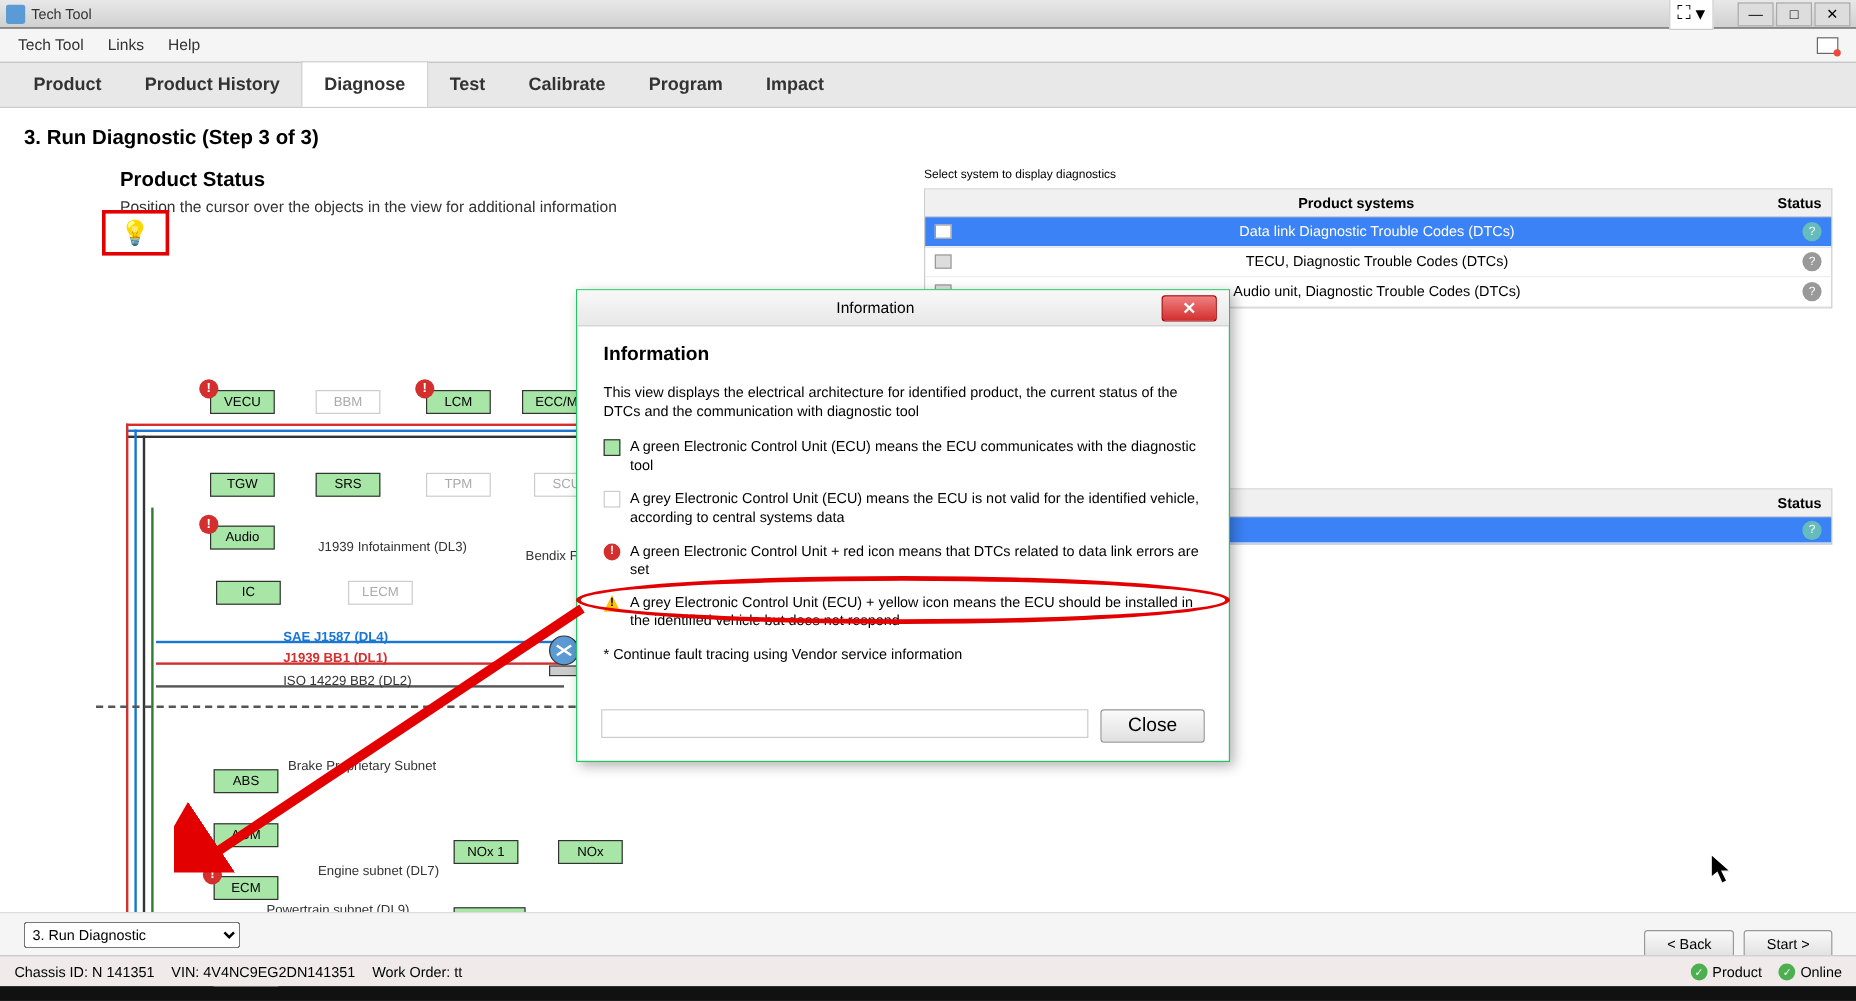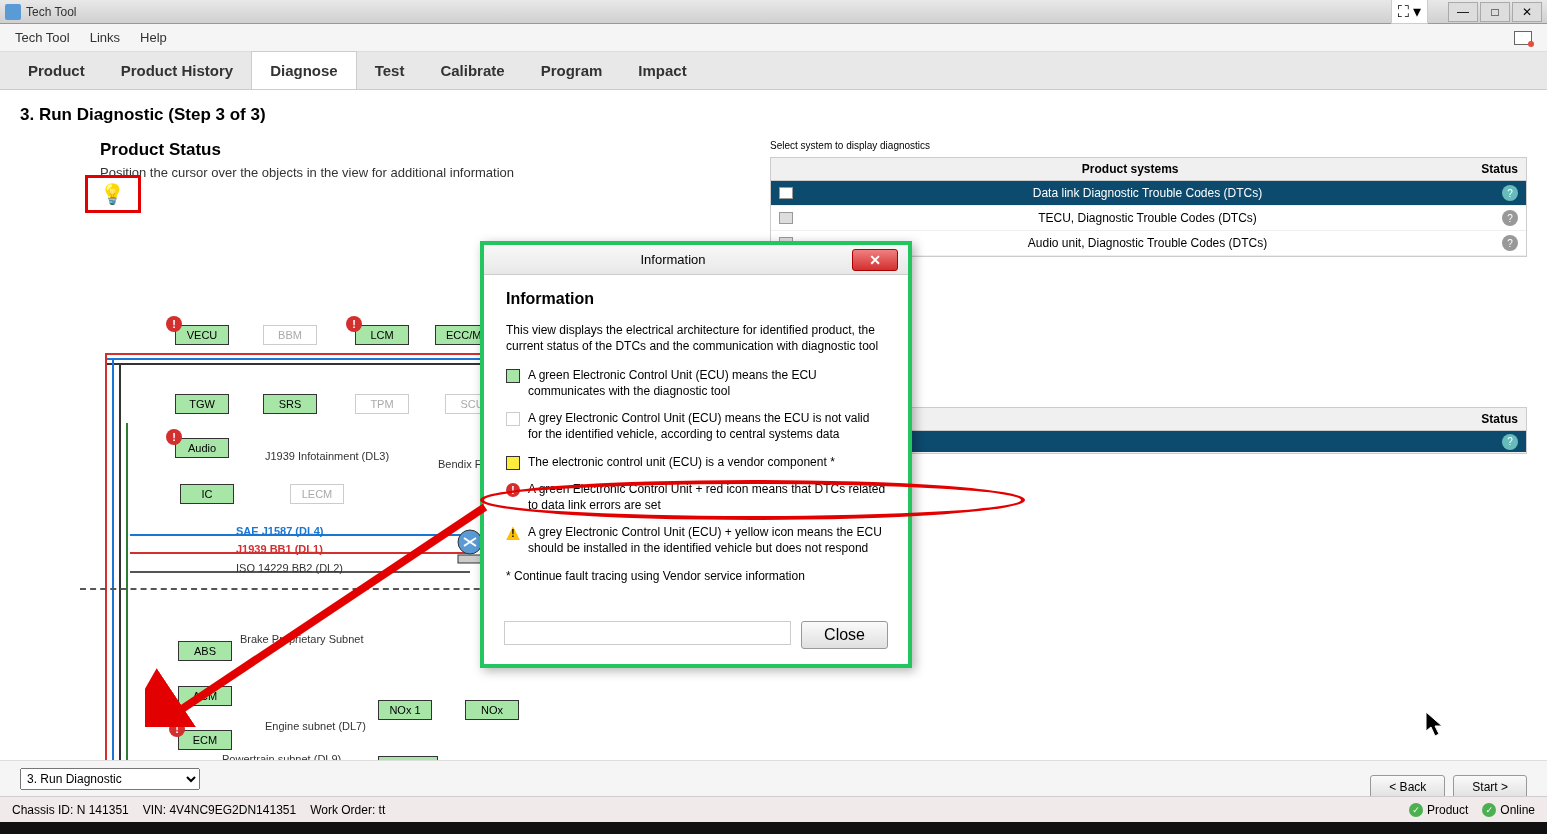--- a/index.html
+++ b/index.html
@@ -61,32 +61,32 @@
 
 .computer-icon { position: absolute; left: 430px; top: 337px; width: 40px; height: 40px; }
 .computer-icon svg { width: 100%; height: 100%; }
 
 
 .right-panel h4 { font-size: 10px; font-weight: normal; margin-bottom: 6px; }
 .systems-table { border: 1px solid #ccc; text-align: center; }
 .systems-header { display: flex; background: #f0f0f0; padding: 4px 8px; font-size: 12px; font-weight: bold; border-bottom: 1px solid #ccc; }
 .systems-header .col1 { flex: 1; }
 .systems-row { display: flex; padding: 4px 8px; font-size: 12px; align-items: center; gap: 6px; border-bottom: 1px solid #eee; }
-.systems-row.selected { background: #0c4a6e; color: #fff; }
+.systems-row.selected { background: #3b82f6; color: #fff; }
 .systems-row .folder-icon { width: 14px; height: 12px; background: #ddd; border: 1px solid #999; }
 .systems-row.selected .folder-icon { background: #fff; }
 .systems-row .label { flex: 1; }
 .systems-row .help-icon { width: 16px; height: 16px; background: #999; border-radius: 50%; color: #fff; font-size: 10px; display: flex; align-items: center; justify-content: center; }
 .systems-row.selected .help-icon { background: #6bb; }
 
 
 .lower-table { margin-top: 150px; }
 
 
-.dialog { position: absolute; left: 480px; top: 151px; width: 432px; background: #fff; border: 4px solid #22c55e; box-shadow: 3px 3px 10px rgba(0,0,0,0.3); z-index: 100; }
+.dialog { position: absolute; left: 480px; top: 151px; width: 545px; background: #fff; border: 1px solid #22c55e; box-shadow: 3px 3px 10px rgba(0,0,0,0.3); z-index: 100; }
 .dialog-titlebar { background: linear-gradient(#f8f8f8,#e8e8e8); height: 30px; display: flex; align-items: center; padding: 0 10px; border-bottom: 1px solid #ccc; }
 .dialog-titlebar .dlg-title { flex: 1; font-size: 13px; text-align: center; }
 .dialog-titlebar .dlg-close { width: 46px; height: 22px; background: linear-gradient(#f08080,#d32f2f); color: #fff; border: 1px solid #a00; border-radius: 3px; font-size: 14px; font-weight: bold; display: flex; align-items: center; justify-content: center; cursor: pointer; }
 .dialog-body { padding: 15px 22px; font-size: 12px; }
 .dialog-body h3 { font-size: 16px; font-weight: bold; margin-bottom: 15px; }
 .dialog-body p { margin-bottom: 14px; line-height: 1.3; }
 .legend-row { display: flex; align-items: flex-start; gap: 8px; margin-bottom: 12px; line-height: 1.3; }
 .legend-swatch { width: 14px; height: 14px; border: 1px solid #333; flex-shrink: 0; margin-top: 1px; }
 .legend-swatch.green { background: #a8e6a8; }
 .legend-swatch.grey { background: #fff; border-color: #ccc; }
@@ -281,24 +281,20 @@
 
       <div class="legend-row">
         <div class="legend-swatch green"></div>
         <div>A green Electronic Control Unit (ECU) means the ECU communicates with the diagnostic tool</div>
       </div>
       <div class="legend-row">
         <div class="legend-swatch grey"></div>
         <div>A grey Electronic Control Unit (ECU) means the ECU is not valid for the identified vehicle, according to central systems data</div>
       </div>
       <div class="legend-row">
-        <div class="legend-swatch yellow"></div>
-        <div>The electronic control unit (ECU) is a vendor component *</div>
-      </div>
-      <div class="legend-row">
         <div class="legend-icon red">!</div>
         <div>A green Electronic Control Unit + red icon means that DTCs related to data link errors are set</div>
       </div>
       <div class="legend-row">
         <div class="legend-icon yellow-tri">!</div>
         <div>A grey Electronic Control Unit (ECU) + yellow icon means the ECU should be installed in the identified vehicle but does not respond</div>
       </div>
 
       <p>* Continue fault tracing using Vendor service information</p>
     </div>

